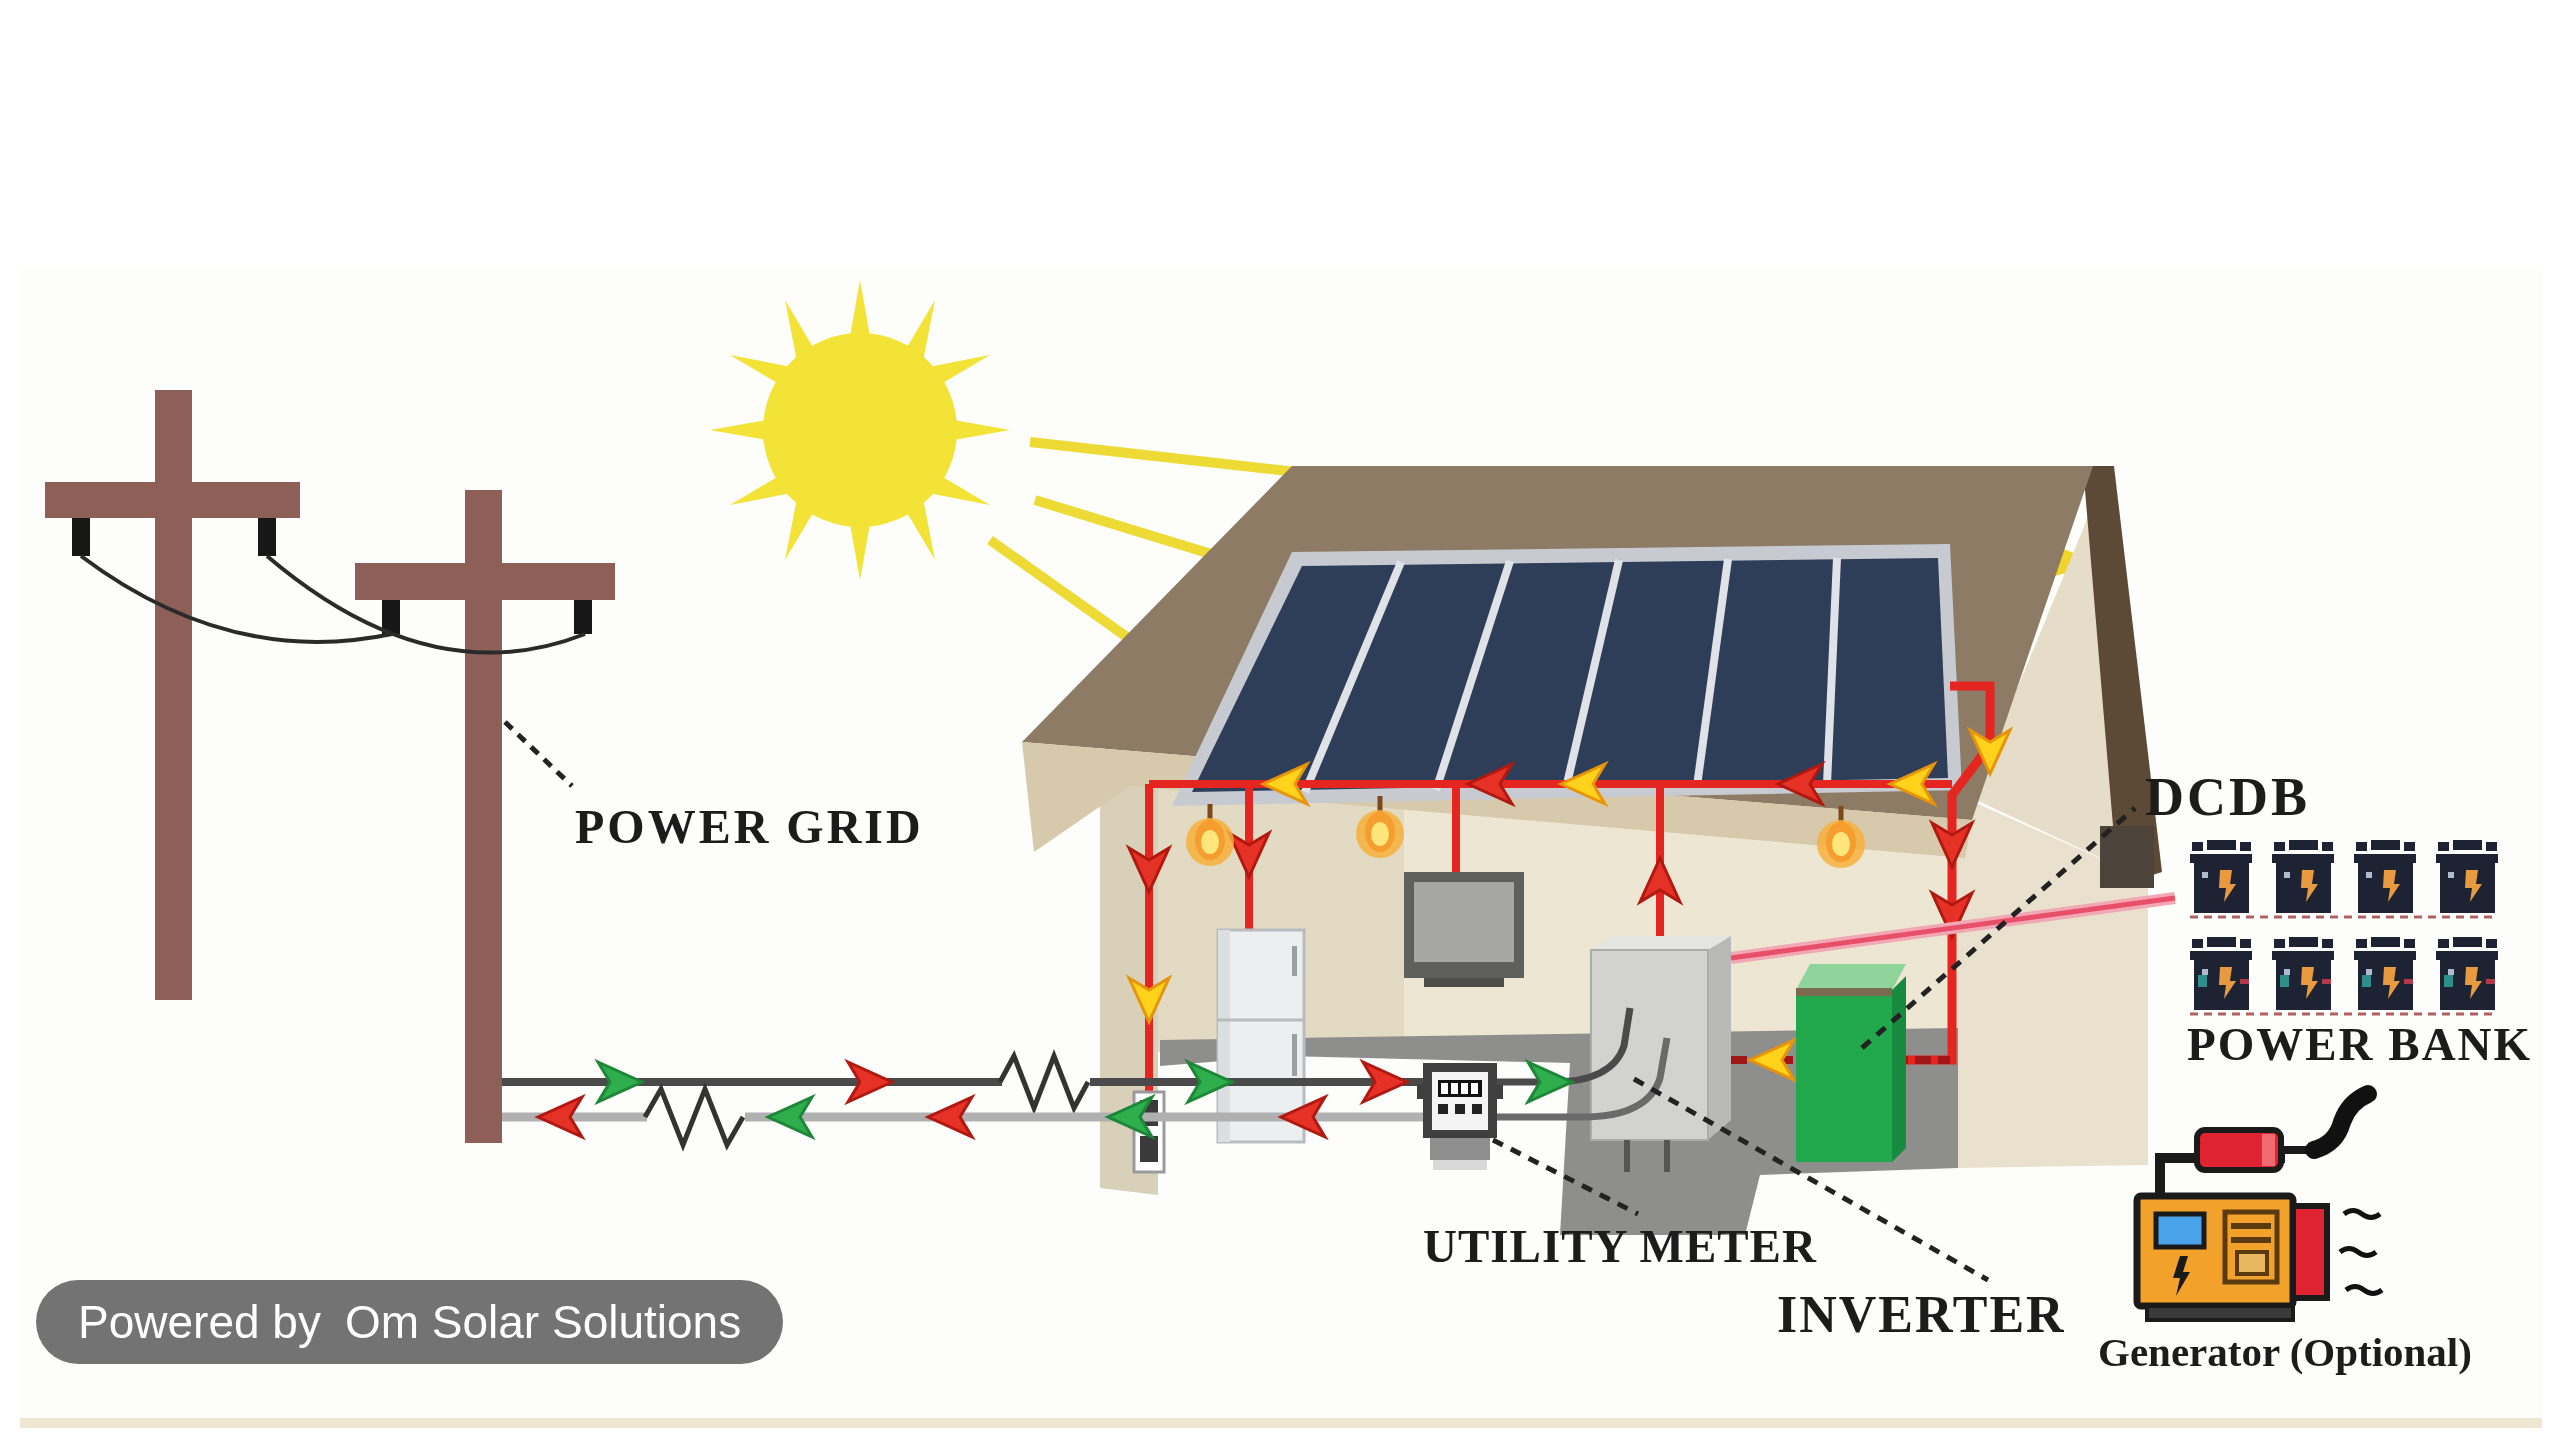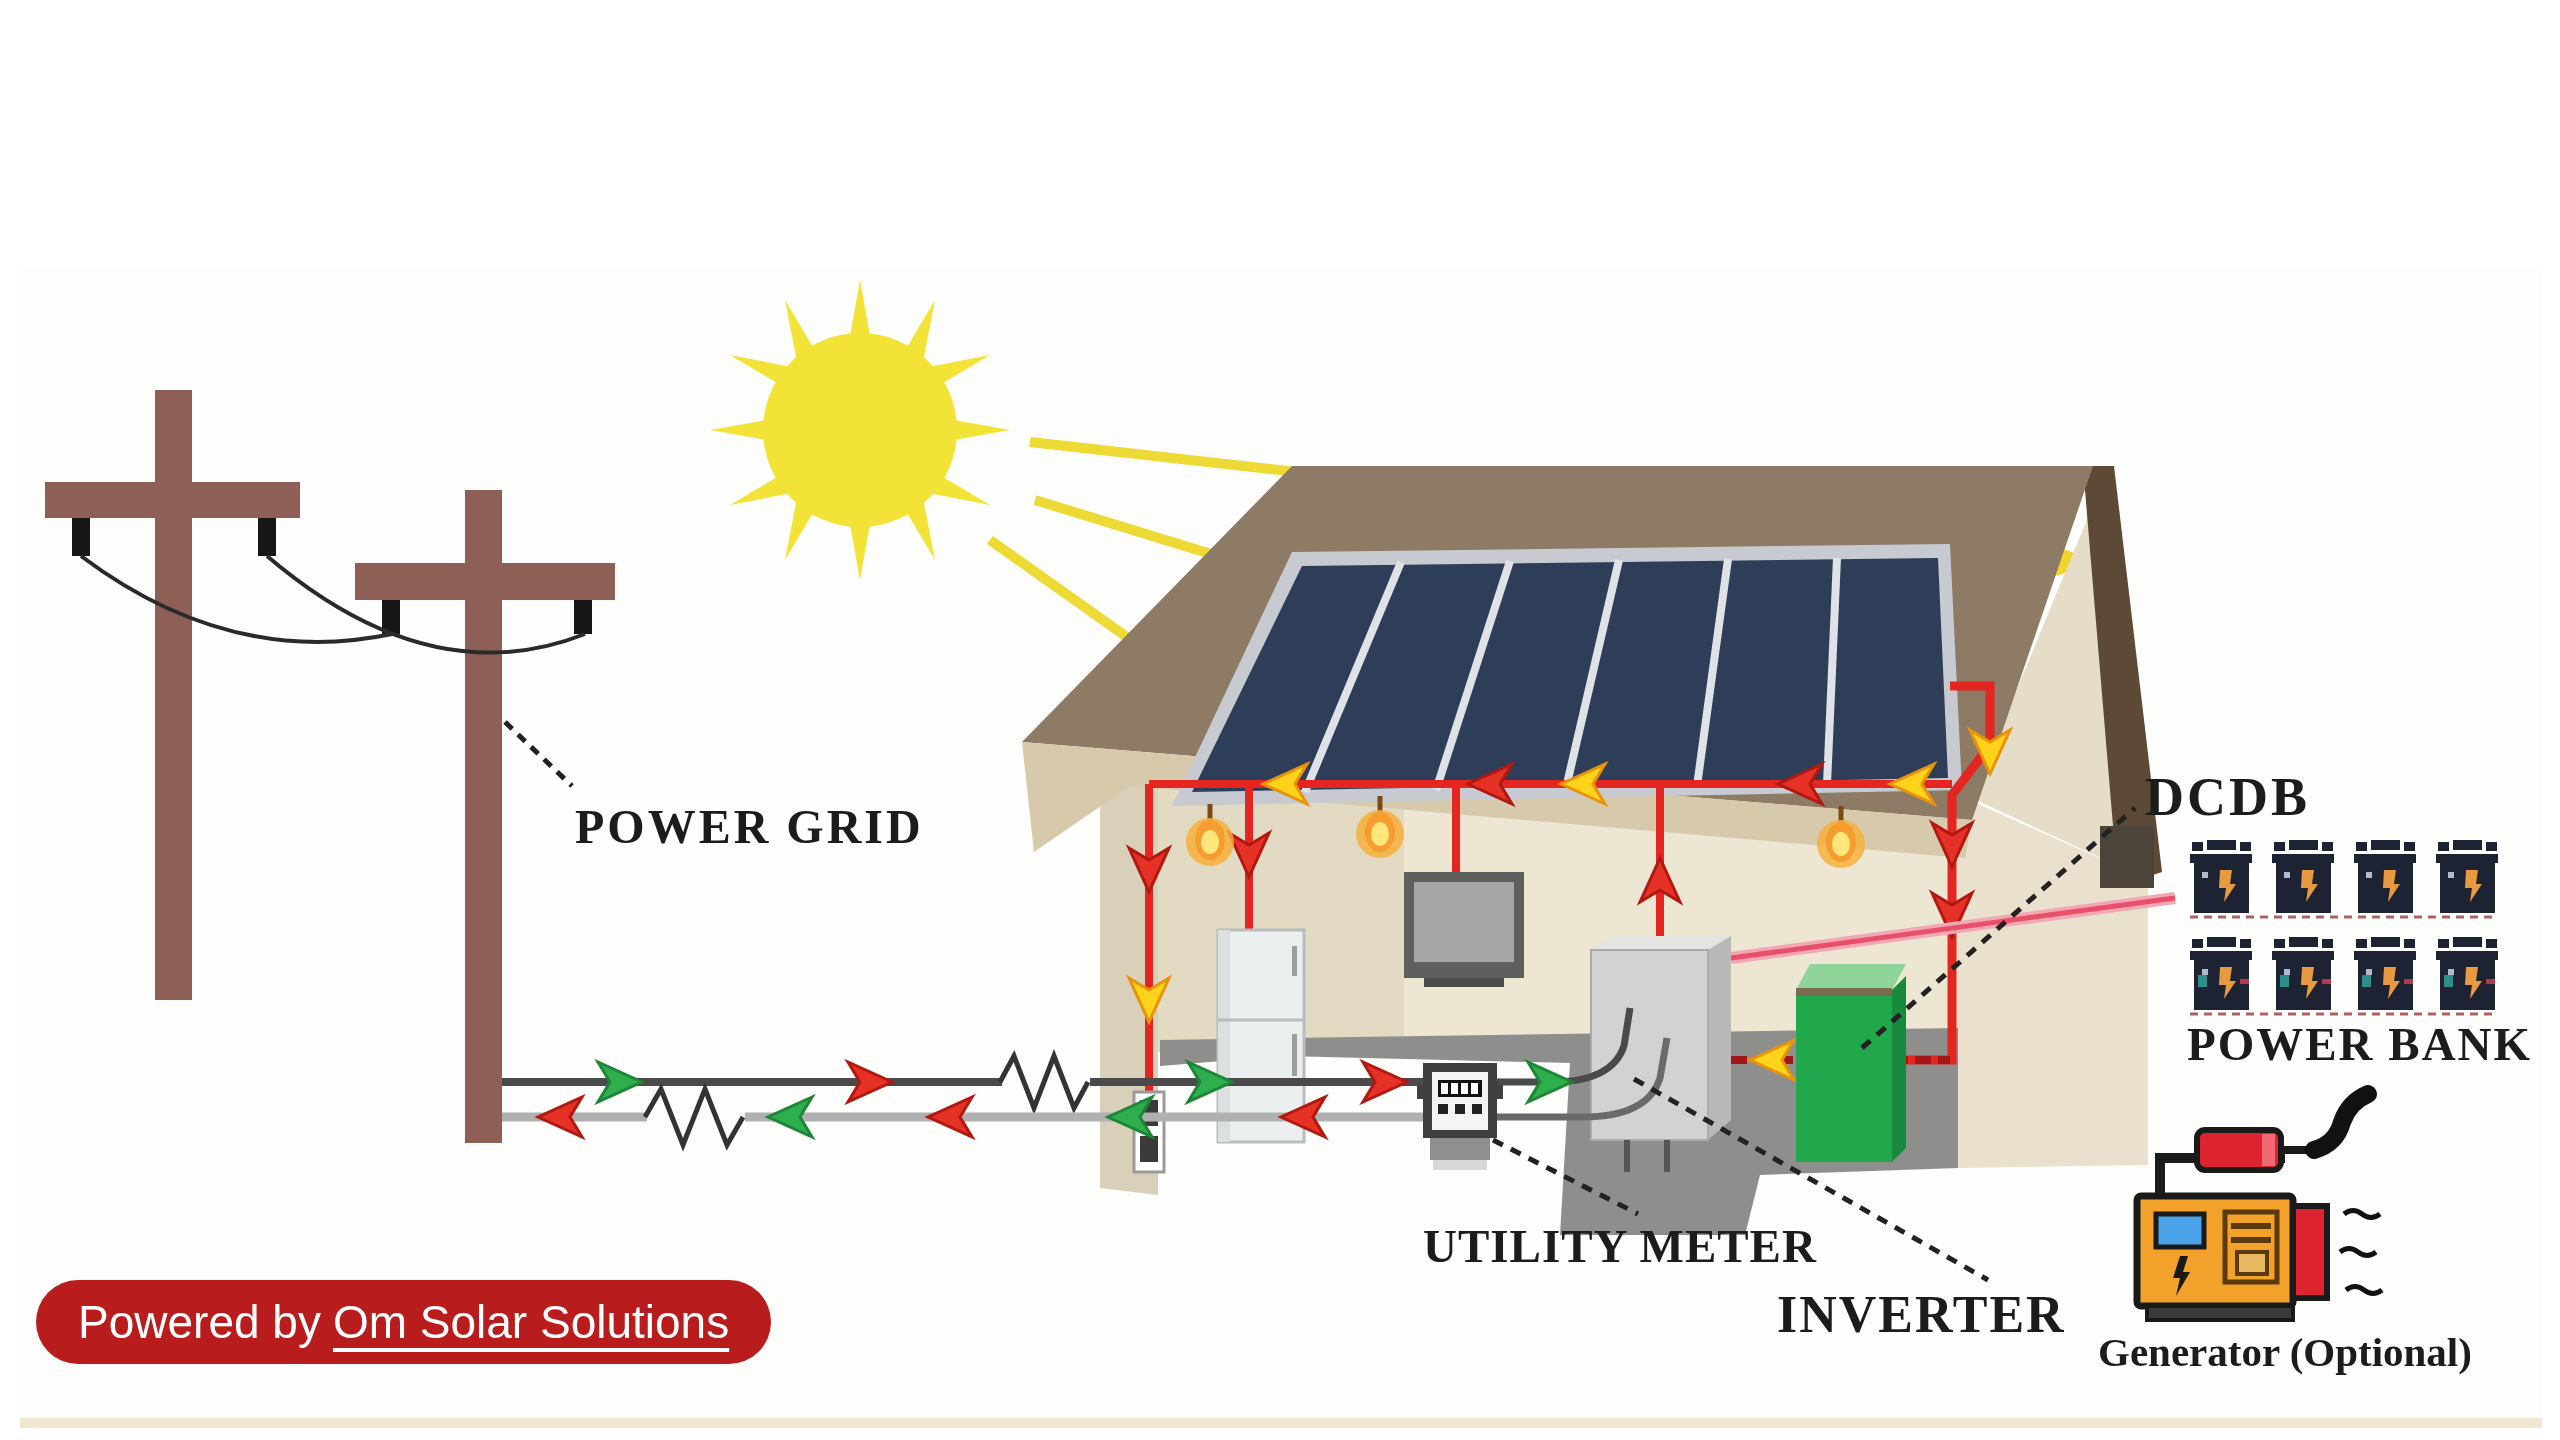--- a/index.html
+++ b/index.html
@@ -17,26 +17,26 @@
   .panel{
     position:absolute;left:20px;top:268px;width:2522px;height:1150px;
     background:#fdfdfc;border-bottom:10px solid #efe7d1;
   }
   svg.diagram{position:absolute;left:0;top:0;width:2560px;height:1440px;}
   .label{
     font-family:"Liberation Serif",serif;font-weight:700;fill:#1c1c1c;
   }
   .badge{
     position:absolute;left:36px;top:1280px;height:84px;border-radius:46px;
-    background:#b91c1c;color:#ffffff;display:flex;align-items:center;
+    background:#737373;color:#ffffff;display:flex;align-items:center;
     padding:0 42px;font-size:46px;font-weight:400;white-space:nowrap;
   }
   .badge .brand{
-    text-decoration:underline;text-decoration-thickness:4px;text-underline-offset:10px;
-    margin-left:12px;color:#ffffff;text-align:right;
+    text-decoration-thickness:4px;text-underline-offset:10px;
+    margin-left:24px;color:#ffffff;text-align:right;
   }
 </style>
 </head>
 <body>
 
 <div class="stage">
 
   <div class="title">How does Rooftop System Work?</div>
 
   <div class="panel"></div>

